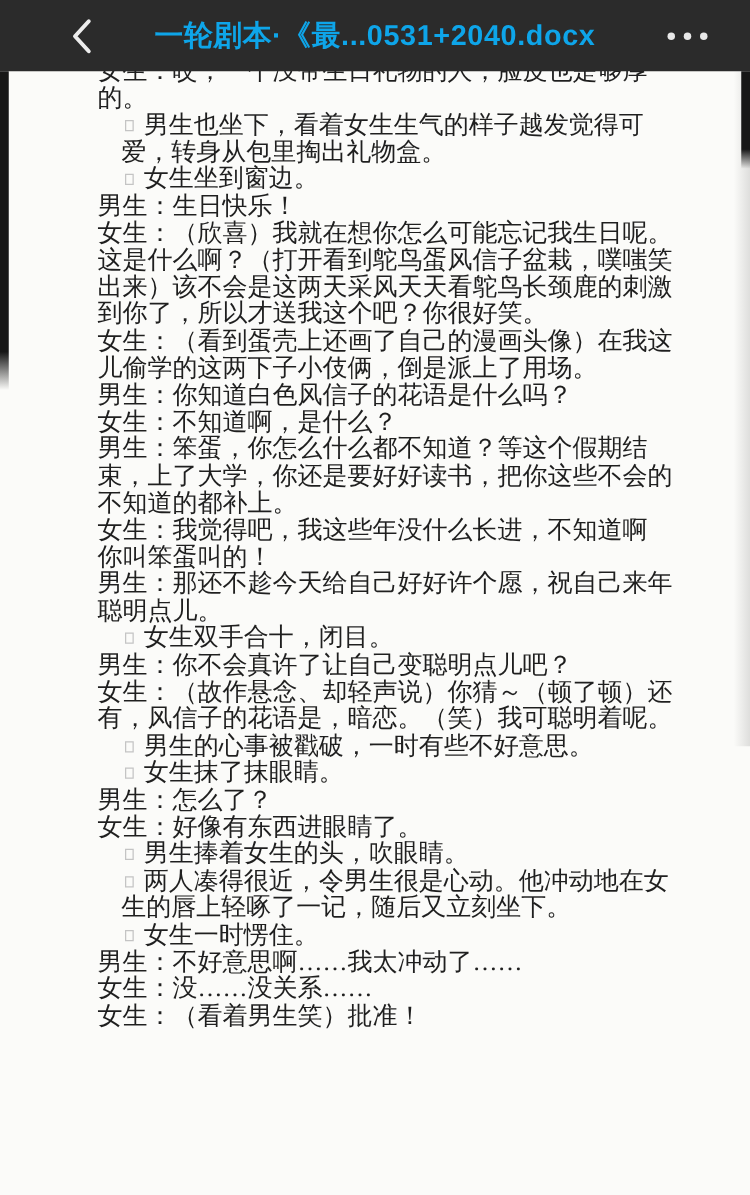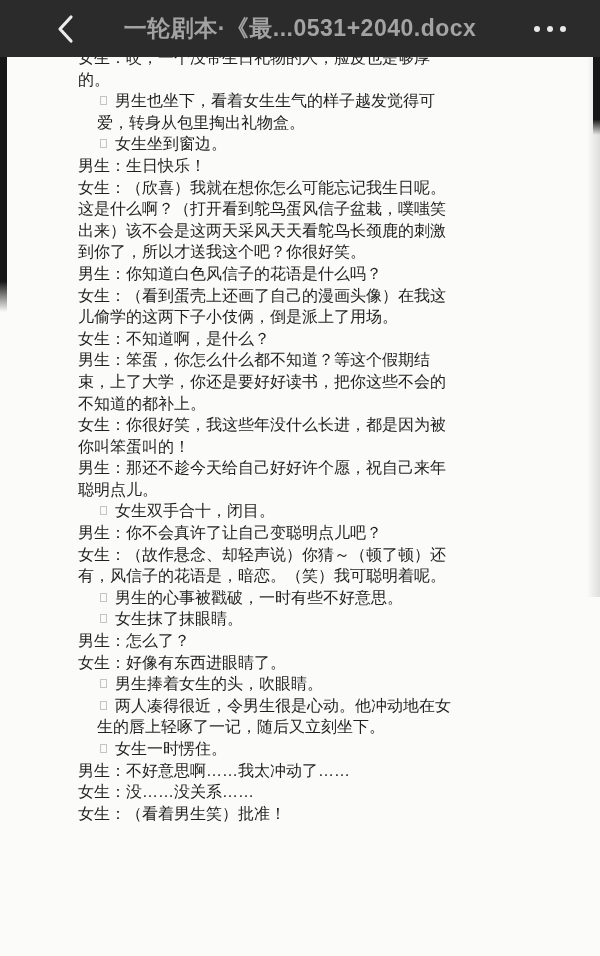--- a/index.html
+++ b/index.html
@@ -11,32 +11,32 @@
   
   .appbar {
     position:absolute; top:0; left:0; right:0; height:57px;
     background:#2b2b2b; z-index:10;
     display:flex; align-items:center;
   }
   .appbar .side { width:100px; flex:0 0 auto; display:flex; align-items:center; height:100%; }
   .appbar .side.left  { justify-content:flex-start; padding-left:48px; box-sizing:border-box; }
   .appbar .side.right { justify-content:flex-end; padding-right:28px; box-sizing:border-box; }
   .title {
-    flex:1 1 auto; text-align:center; color:#a3a3a3;
+    flex:1 1 auto; text-align:center; color:#0ea5e9;
     font-size:23px; font-weight:600; letter-spacing:.5px;
     white-space:nowrap; overflow:hidden;
   }
   .back-btn { width:34px; height:40px; display:flex; align-items:center; justify-content:center; cursor:pointer; }
   .more-btn { width:44px; height:40px; display:flex; align-items:center; justify-content:center; gap:7px; cursor:pointer; }
   .more-btn .dot { width:6px; height:6px; border-radius:50%; background:#e8e8e8; }
   
   .doc {
     position:absolute; top:0; left:0; right:0; z-index:1;
     padding:47px 18px 0 78px;
-    font-size:16px; line-height:21.6px; color:#1f1f1f;
+    font-size:20px; line-height:21.6px; color:#1f1f1f;font-family:Liberation Serif, serif;
   }
   .doc p { margin:0; white-space:pre-line; }
   .doc p.action { padding-left:19px; }
   .doc p.action::before {
     content:""; display:inline-block; width:7px; height:9px;
     border:1px solid #c4c4c4; box-sizing:border-box;
     margin-left:3px; margin-right:8px; vertical-align:1px;
   }
   
   .edge { position:absolute; z-index:6; pointer-events:none; }
@@ -62,28 +62,28 @@
       <p class="dialogue">女生：哎，一个没带生日礼物的人，脸皮也是够厚
 的。</p>
       <p class="action">男生也坐下，看着女生生气的样子越发觉得可
 爱，转身从包里掏出礼物盒。</p>
       <p class="action">女生坐到窗边。</p>
       <p class="dialogue">男生：生日快乐！</p>
       <p class="dialogue">女生：（欣喜）我就在想你怎么可能忘记我生日呢。
 这是什么啊？（打开看到鸵鸟蛋风信子盆栽，噗嗤笑
 出来）该不会是这两天采风天天看鸵鸟长颈鹿的刺激
 到你了，所以才送我这个吧？你很好笑。</p>
-      <p class="dialogue">男生：你知道白色风信子的花语是什么吗？</p>
       <p class="dialogue">女生：（看到蛋壳上还画了自己的漫画头像）在我这
 儿偷学的这两下子小伎俩，倒是派上了用场。</p>
+      <p class="dialogue">男生：你知道白色风信子的花语是什么吗？</p>
       <p class="dialogue">女生：不知道啊，是什么？</p>
       <p class="dialogue">男生：笨蛋，你怎么什么都不知道？等这个假期结
 束，上了大学，你还是要好好读书，把你这些不会的
 不知道的都补上。</p>
-      <p class="dialogue">女生：你很好笑，我这些年没什么长进，都是因为被
+      <p class="dialogue">女生：我觉得吧，我这些年没什么长进，不知道啊
 你叫笨蛋叫的！</p>
       <p class="dialogue">男生：那还不趁今天给自己好好许个愿，祝自己来年
 聪明点儿。</p>
       <p class="action">女生双手合十，闭目。</p>
       <p class="dialogue">男生：你不会真许了让自己变聪明点儿吧？</p>
       <p class="dialogue">女生：（故作悬念、却轻声说）你猜～（顿了顿）还
 有，风信子的花语是，暗恋。（笑）我可聪明着呢。</p>
       <p class="action">男生的心事被戳破，一时有些不好意思。</p>
       <p class="action">女生抹了抹眼睛。</p>
       <p class="dialogue">男生：怎么了？</p>

